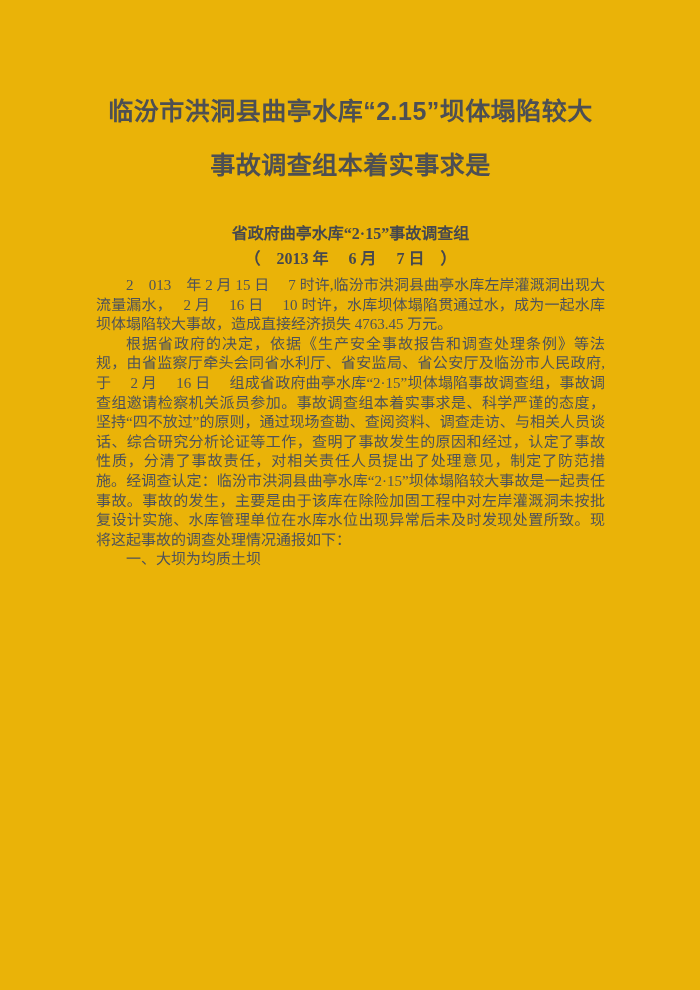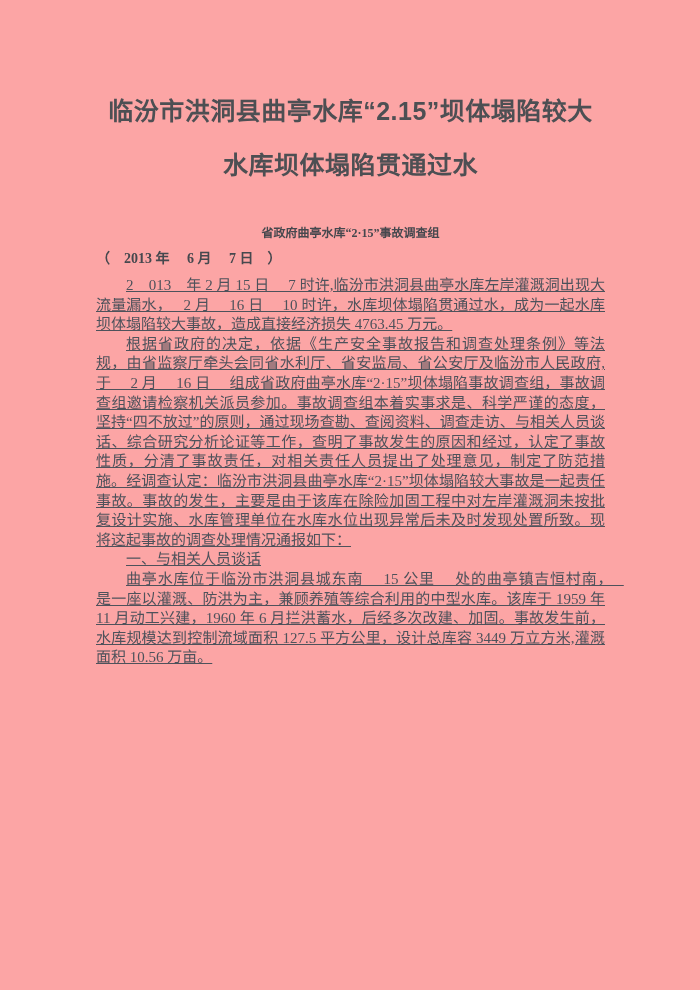--- a/index.html
+++ b/index.html
@@ -24,62 +24,62 @@
     font-size: 25px;
     line-height: 54px;
     text-align: center;
     color: #4d4f53;
     letter-spacing: 0.5px;
     margin-bottom: 29px;
   }
   .doc-title .title-line { display: block; }
 
   .author-line {
-    font-size: 12px;
+    font-size: 16px;
     line-height: 25px;
     font-weight: 700;
     text-align: center;
     color: #46484e;
   }
 
   .date-line {
-    font-size: 14px;
+    font-size: 16px;
     line-height: 25px;
     font-weight: 700;
+    text-align: center;
     color: #46484e;
     margin-bottom: 5px;
   }
 
   .body-text p {
     font-size: 15px;
     line-height: 19.6px;
     text-align: justify;
     text-indent: 2em;
     color: #4e525b;
   }
   .body-text p.heading {
     font-weight: 400; 
   }
 </style>
 </head>
 <body>
 
-<div class="page" style="background: #fca5a5;">
+<div class="page" style="background: #eab308;">
   <div class="doc">
 
     <h1 class="doc-title" style="color: rgb(77, 79, 83);">
       <span class="title-line">临汾市洪洞县曲亭水库“2.15”坝体塌陷较大</span>
-      <span class="title-line">水库坝体塌陷贯通过水</span>
+      <span class="title-line">事故调查组本着实事求是</span>
     </h1>
 
     <div class="author-line">省政府曲亭水库“2·15”事故调查组</div>
 
     <div class="date-line">（　2013 年　 6 月　 7 日　）</div>
 
-    <div class="body-text" style="color: rgb(78, 82, 91); text-decoration: underline;">
+    <div class="body-text" style="color: rgb(78, 82, 91);">
         <p class="para">2　013　年 2 月 15 日　 7 时许,临汾市洪洞县曲亭水库左岸灌溉洞出现大流量漏水，　 2 月　 16 日　 10 时许，水库坝体塌陷贯通过水，成为一起水库坝体塌陷较大事故，造成直接经济损失 4763.45 万元。</p>
         <p class="para">根据省政府的决定，依据《生产安全事故报告和调查处理条例》等法规，由省监察厅牵头会同省水利厅、省安监局、省公安厅及临汾市人民政府,于　 2 月　 16 日　 组成省政府曲亭水库“2·15”坝体塌陷事故调查组，事故调查组邀请检察机关派员参加。事故调查组本着实事求是、科学严谨的态度，坚持“四不放过”的原则，通过现场查勘、查阅资料、调查走访、与相关人员谈话、综合研究分析论证等工作，查明了事故发生的原因和经过，认定了事故性质，分清了事故责任，对相关责任人员提出了处理意见，制定了防范措施。经调查认定：临汾市洪洞县曲亭水库“2·15”坝体塌陷较大事故是一起责任事故。事故的发生，主要是由于该库在除险加固工程中对左岸灌溉洞未按批复设计实施、水库管理单位在水库水位出现异常后未及时发现处置所致。现将这起事故的调查处理情况通报如下：</p>
-        <p class="heading">一、与相关人员谈话</p>
-        <p class="para">曲亭水库位于临汾市洪洞县城东南　 15 公里　 处的曲亭镇吉恒村南，　 是一座以灌溉、防洪为主，兼顾养殖等综合利用的中型水库。该库于 1959 年 11 月动工兴建，1960 年 6 月拦洪蓄水，后经多次改建、加固。事故发生前，水库规模达到控制流域面积 127.5 平方公里，设计总库容 3449 万立方米,灌溉面积 10.56 万亩。</p>
+        <p class="heading">一、大坝为均质土坝</p>
       </div>
 
   </div>
 </div>
 
 </body></html>

